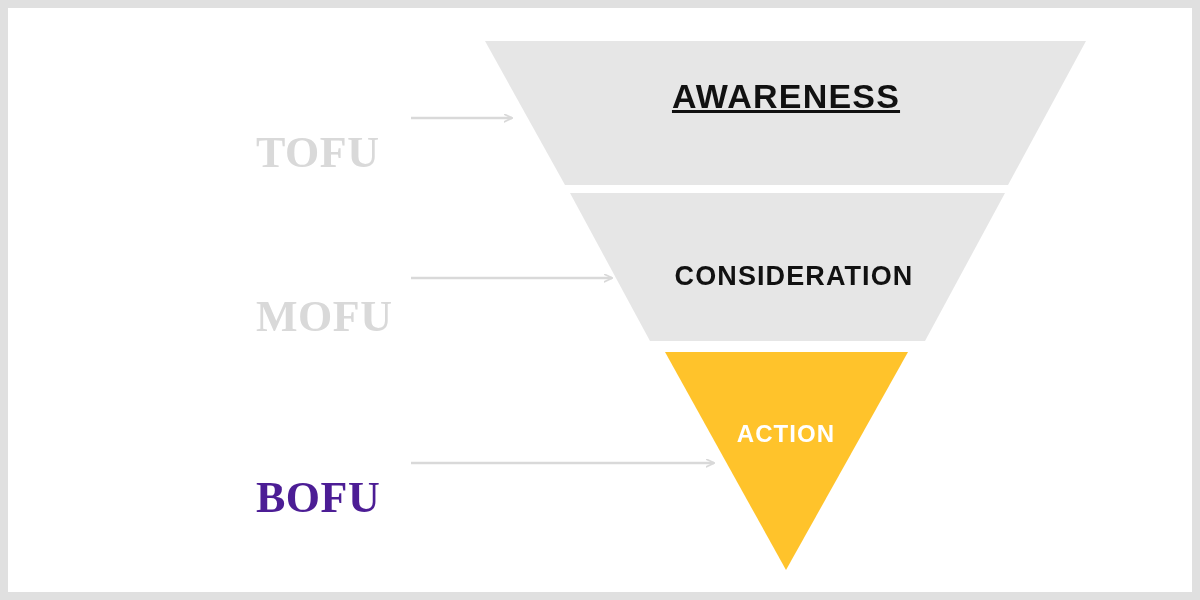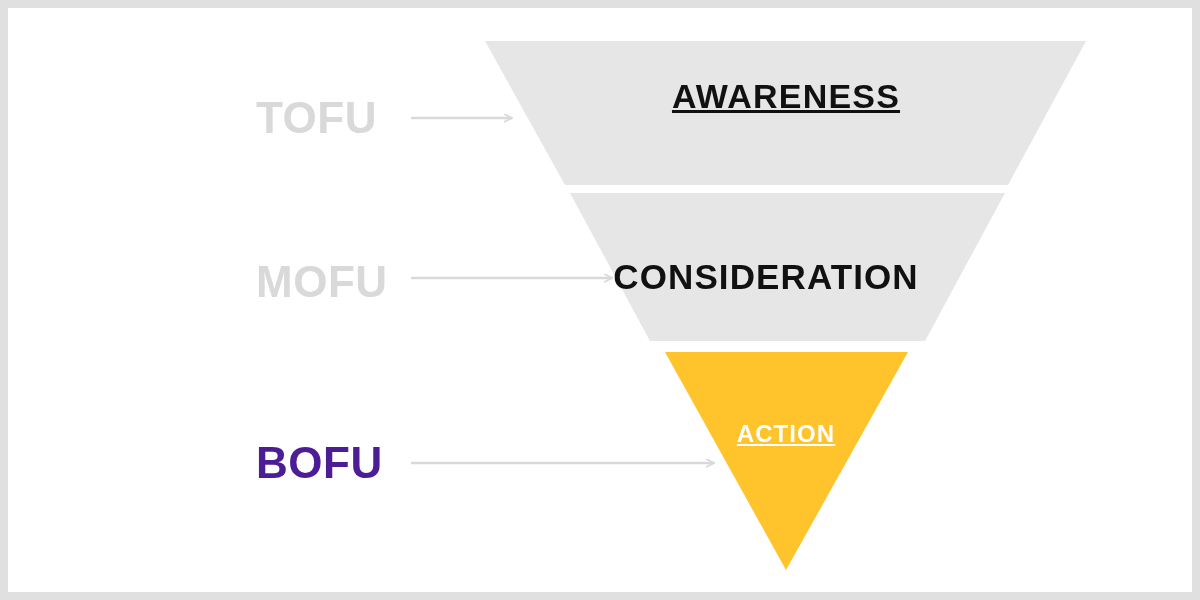--- a/index.html
+++ b/index.html
@@ -28,27 +28,28 @@
     left: 0;
     top: 0;
     width: 1200px;
     height: 600px;
     display: block;
   }
 
   
   .stage-label {
     position: absolute;
-    font-family: Liberation Sans, sans-serif;
+    font-family: Liberation Serif, serif;
     font-weight: bold;
     font-size: 44px;
     letter-spacing: 0.5px;
     line-height: 1;
     white-space: nowrap;
     transform: translateY(-50%);
+    margin-top: 35px;
   }
   .stage-label.muted { color: #d9d9d9; }
   .stage-label.accent { color: #4c1d95; }
 
   #label-tofu { left: 248px; top: 110px; }
   #label-mofu { left: 248px; top: 274px; }
   #label-bofu { left: 248px; top: 455px; }
 
   
   .segment-caption {
@@ -61,33 +62,32 @@
   }
   #caption-awareness {
     left: 778px;
     top: 88px;
     font-size: 34px;
     letter-spacing: 1.2px;
     color: #111111;
     text-decoration: underline;
   }
   #caption-consideration {
-    left: 758px;
+    left: 786px;
     top: 268px;
-    font-size: 35px;
+    font-size: 27px;
     letter-spacing: 1.1px;
     color: #111111;
   }
   #caption-action {
     left: 778px;
     top: 426px;
     font-size: 24px;
     letter-spacing: 1.1px;
     color: #ffffff;
-    text-decoration: underline;
   }
 </style>
 </head>
 <body>
 
 <div id="canvas">
 
   <svg id="funnel-svg" viewBox="0 0 1200 600" xmlns="http://www.w3.org/2000/svg">
 
     <defs>

